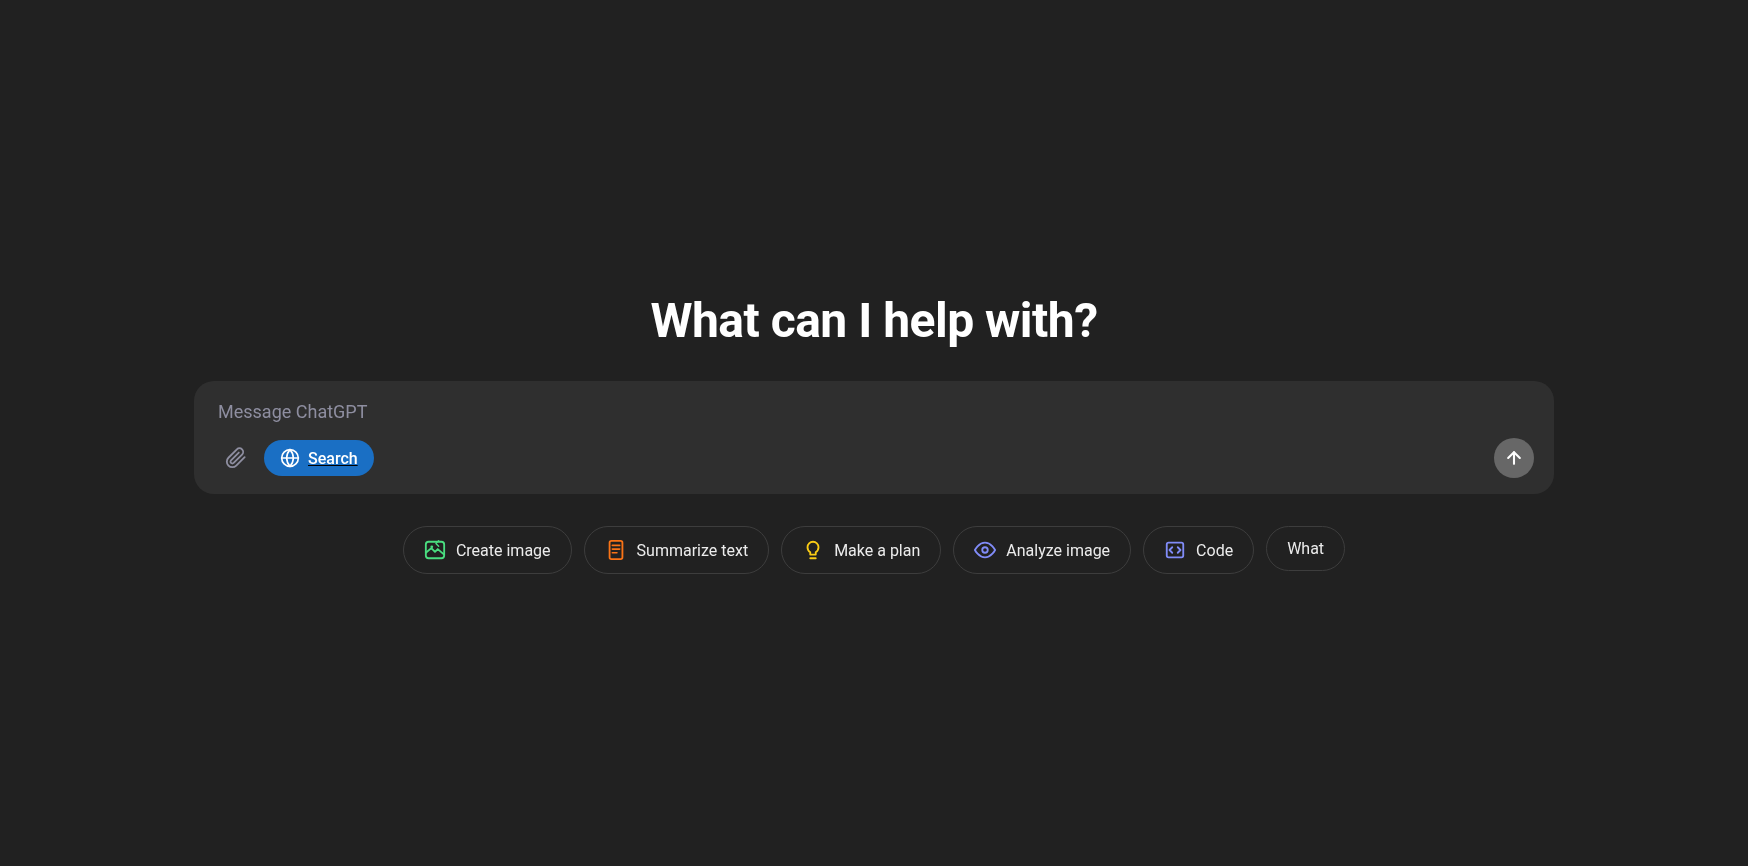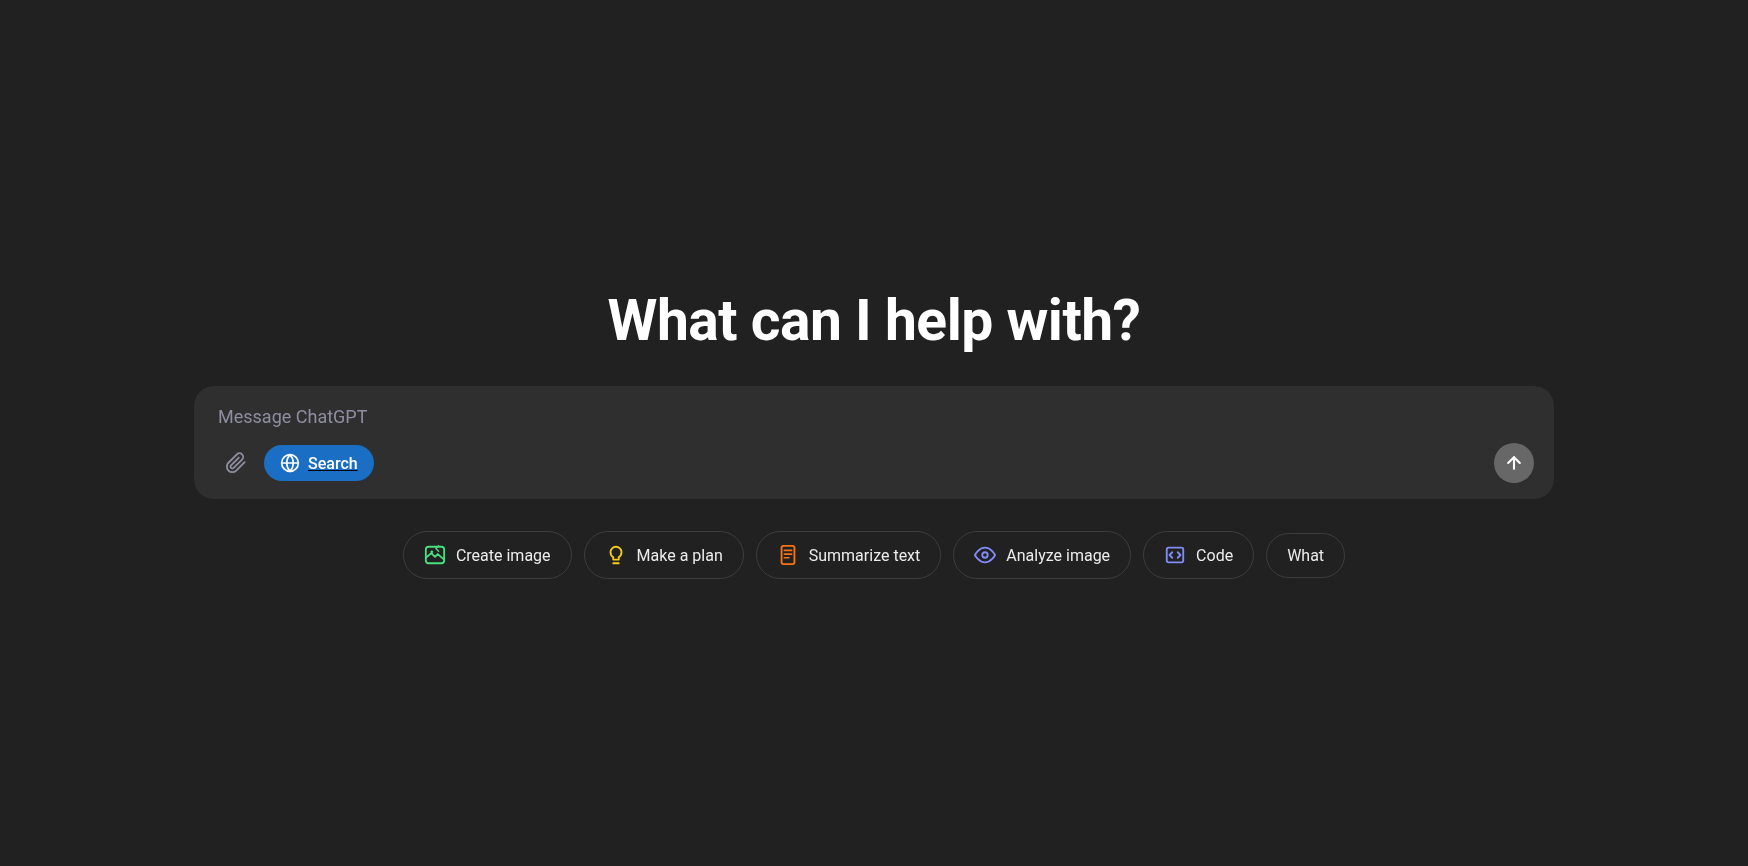--- a/index.html
+++ b/index.html
@@ -23,21 +23,21 @@
     .main-container {
       display: flex;
       flex-direction: column;
       align-items: center;
       width: 100%;
       gap: 32px;
     }
 
     .headline {
       color: #ffffff;
-      font-size: 57px;
+      font-size: 48px;
       font-weight: 700;
       text-align: center;
       letter-spacing: -0.5px;
     }
 
     .input-area {
       width: 1360px;
       background-color: #2f2f2f;
       border-radius: 20px;
       padding: 20px 20px 16px 24px;
@@ -129,21 +129,21 @@
       color: #ffffff;
     }
 
     .send-button svg {
       width: 20px;
       height: 20px;
     }
 
     .action-chips {
       display: flex;
-      align-items: center;
+      align-items: flex-start;
       gap: 12px;
       flex-wrap: nowrap;
     }
 
     .chip {
       display: flex;
       align-items: center;
       gap: 10px;
       border: 1.5px solid #3d3d3d;
       border-radius: 999px;
@@ -217,41 +217,41 @@
           <path d="M2 15l6-5 4 4 3-3 7 6" stroke="#4ade80" stroke-width="2" stroke-linecap="round" stroke-linejoin="round"></path>
           <path d="M16 2l-3 3 3 3" stroke="#4ade80" stroke-width="1.5" stroke-linecap="round" stroke-linejoin="round"></path>
         </svg>
       </span>
       <span>Create image</span>
     </button>
 
     <button class="chip">
       <span class="chip-icon">
         <svg viewBox="0 0 24 24" fill="none" width="22" height="22">
-          <path d="M9 21h6M12 3a6 6 0 0 1 6 6c0 2.5-1.5 4.5-3 5.5V17H9v-2.5C7.5 13.5 6 11.5 6 9a6 6 0 0 1 6-6z" stroke="#facc15" stroke-width="2" stroke-linecap="round" stroke-linejoin="round"></path>
-        </svg>
-      </span>
-      <span>Make a plan</span>
-    </button>
-
-    <button class="chip">
-      <span class="chip-icon">
-        <svg viewBox="0 0 24 24" fill="none" width="22" height="22">
           <rect x="5" y="2" width="14" height="20" rx="2" stroke="#f97316" stroke-width="2"></rect>
           <line x1="8" y1="7" x2="16" y2="7" stroke="#f97316" stroke-width="1.8" stroke-linecap="round"></line>
           <line x1="8" y1="11" x2="16" y2="11" stroke="#f97316" stroke-width="1.8" stroke-linecap="round"></line>
           <line x1="8" y1="15" x2="13" y2="15" stroke="#f97316" stroke-width="1.8" stroke-linecap="round"></line>
         </svg>
       </span>
       <span>Summarize text</span>
     </button>
 
     <button class="chip">
       <span class="chip-icon">
         <svg viewBox="0 0 24 24" fill="none" width="22" height="22">
+          <path d="M9 21h6M12 3a6 6 0 0 1 6 6c0 2.5-1.5 4.5-3 5.5V17H9v-2.5C7.5 13.5 6 11.5 6 9a6 6 0 0 1 6-6z" stroke="#facc15" stroke-width="2" stroke-linecap="round" stroke-linejoin="round"></path>
+        </svg>
+      </span>
+      <span>Make a plan</span>
+    </button>
+
+    <button class="chip">
+      <span class="chip-icon">
+        <svg viewBox="0 0 24 24" fill="none" width="22" height="22">
           <path d="M1 12s4-8 11-8 11 8 11 8-4 8-11 8-11-8-11-8z" stroke="#818cf8" stroke-width="2" stroke-linecap="round" stroke-linejoin="round"></path>
           <circle cx="12" cy="12" r="3" stroke="#818cf8" stroke-width="2"></circle>
         </svg>
       </span>
       <span>Analyze image</span>
     </button>
 
     <button class="chip">
       <span class="chip-icon">
         <svg viewBox="0 0 24 24" fill="none" width="22" height="22">

